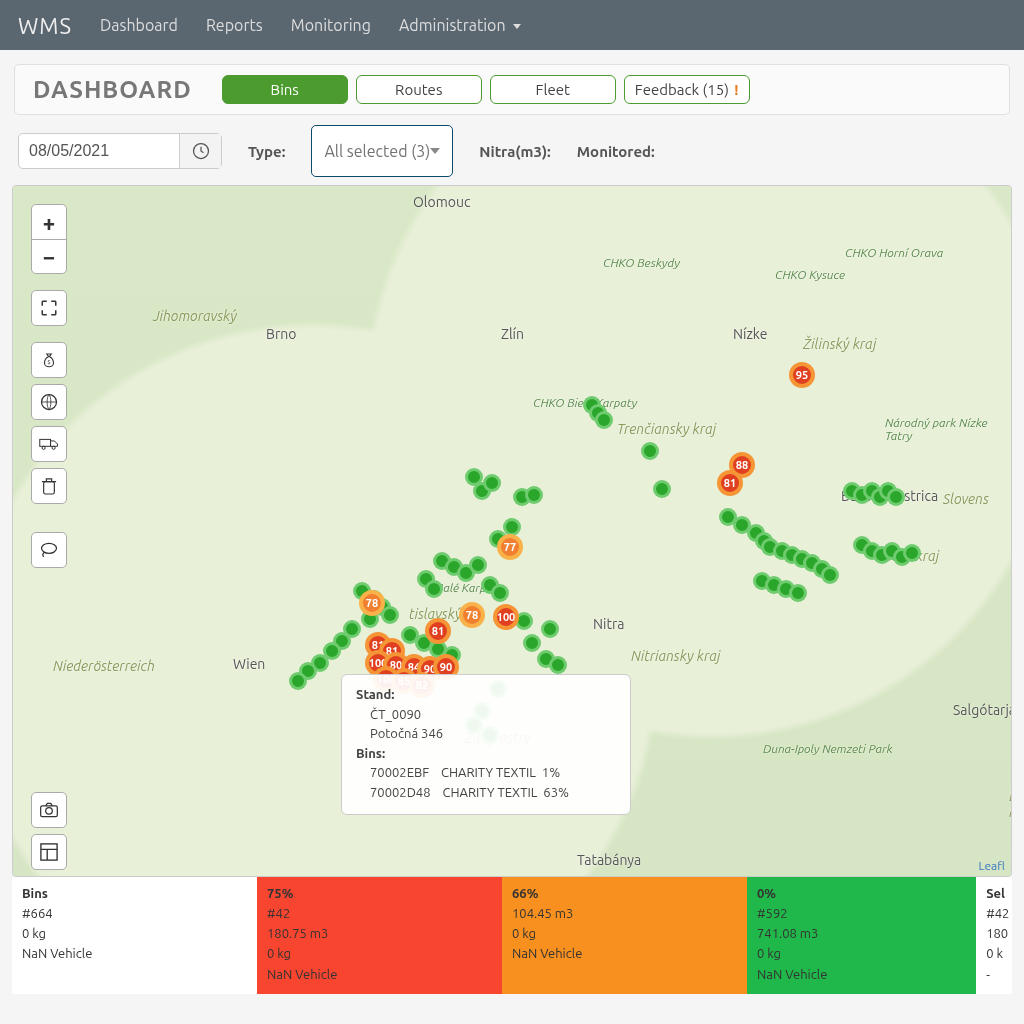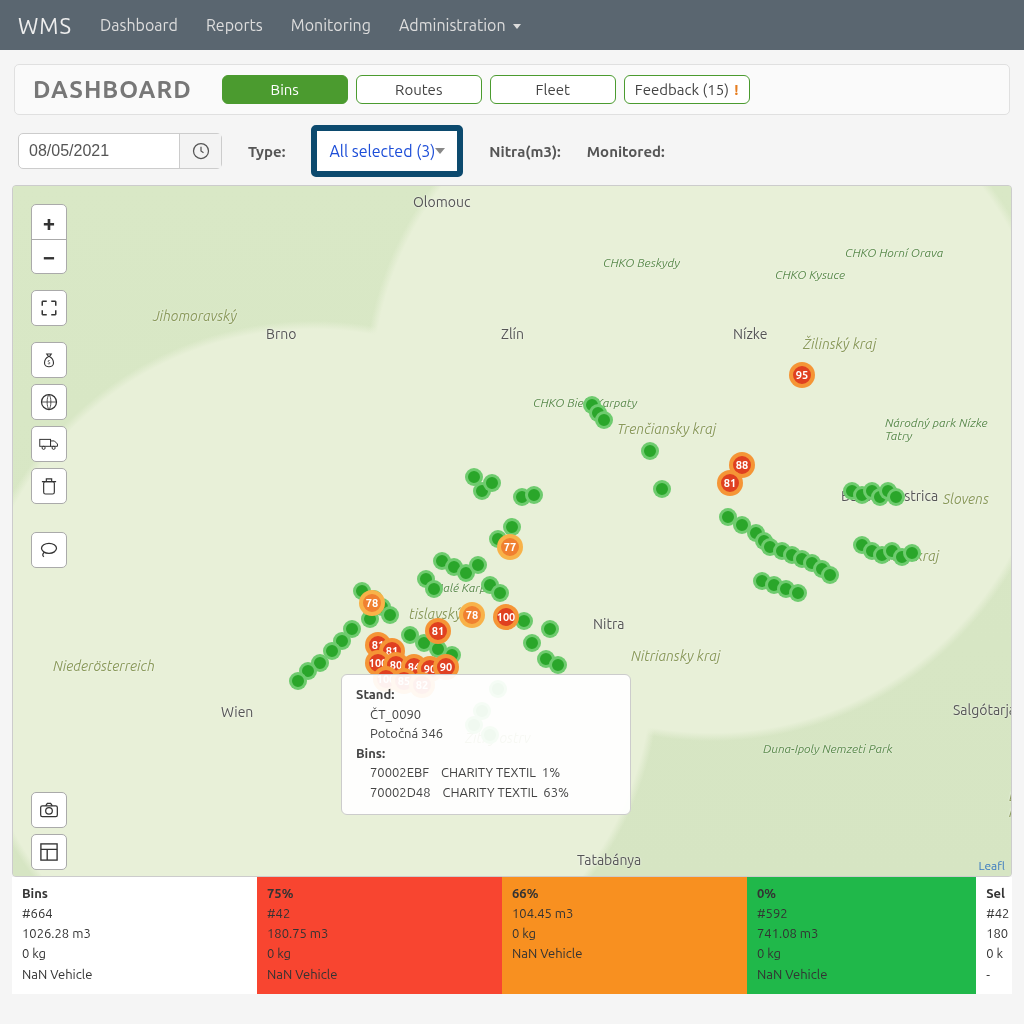--- a/index.html
+++ b/index.html
@@ -96,30 +96,30 @@
   .date-btn {
     border-left: 1px solid #ccc;
     background: #f3f3f3;
     height: 100%;
     width: 42px;
     display: flex; align-items: center; justify-content: center;
     cursor: pointer;
   }
   .flabel { font-weight: 700; color: #555; font-size: 15px; }
   .select {
-    border: 6px solid #0c4a6e;
+    border: 1px solid #0c4a6e;
     border-radius: 5px;
     background: #fff;
     padding: 7px 12px;
     min-width: 130px;
     display: flex;
     align-items: center;
     justify-content: space-between;
     cursor: pointer;
-    color: #1d4ed8;
+    color: #737373;
     height: 52px;
   }
   .chev {
     width: 0; height: 0;
     border-left: 5px solid transparent;
     border-right: 5px solid transparent;
     border-top: 6px solid #888;
   }
   .chev-big::before {
     content: "";
@@ -394,21 +394,21 @@
     <div class="map-label region" style="left: 604px; top: 235px;">Trenčiansky kraj</div>
     <div class="map-label park" style="left: 872px; top: 230px;">Národný park Nízke Tatry</div>
     <div class="map-label city" style="left: 828px; top: 302px;">Banská Bystrica</div>
     <div class="map-label region" style="left: 930px; top: 305px;">Slovens</div>
     <div class="map-label region" style="left: 870px; top: 362px;">rický kraj</div>
     <div class="map-label park" style="left: 420px; top: 395px;">Malé Karpaty</div>
     <div class="map-label region" style="left: 396px; top: 420px;">tislavský</div>
     <div class="map-label city" style="left: 580px; top: 430px;">Nitra</div>
     <div class="map-label region" style="left: 618px; top: 462px;">Nitriansky kraj</div>
     <div class="map-label region" style="left: 40px; top: 472px;">Niederösterreich</div>
-    <div class="map-label city" style="left: 208px; top: 470px; margin-top: 48px;">Wien</div>
+    <div class="map-label city" style="left: 220px; top: 470px;">Wien</div>
     <div class="map-label region" style="left: 452px; top: 544px;">Žitný ostrv</div>
     <div class="map-label park" style="left: 750px; top: 556px;">Duna-Ipoly Nemzeti Park</div>
     <div class="map-label city" style="left: 940px; top: 516px;">Salgótarján</div>
     <div class="map-label region" style="left: 996px; top: 554px; margin-top: 48px;">Észak-Ma</div>
     <div class="map-label city" style="left: 564px; top: 666px;">Tatabánya</div>
     <div class="pin green" style="left: 570px; top: 210px;"></div>
     <div class="pin green" style="left: 576px; top: 218px;"></div>
     <div class="pin green" style="left: 582px; top: 225px;"></div>
     <div class="pin green" style="left: 628px; top: 256px;"></div>
     <div class="pin green" style="left: 640px; top: 294px;"></div>
@@ -496,21 +496,20 @@
     <div class="pin red" style="left: 420px; top: 468px;">90</div>
     <div class="pin red" style="left: 360px; top: 480px;">100</div>
     <div class="pin red" style="left: 378px; top: 482px;">85</div>
     <div class="pin red" style="left: 396px; top: 486px;">82</div>
   </div>
 
 <div class="stats-row">
   <div class="stat-block sb-bins">
     <div class="ttl">Bins</div>
     <div>#664</div>
-    <div>1026.28 m3</div>
     <div>0 kg</div>
     <div>NaN Vehicle</div>
   </div>
   <div class="stat-block sb-red">
     <div class="ttl">75%</div>
     <div>#42</div>
     <div>180.75 m3</div>
     <div>0 kg</div>
     <div>NaN Vehicle</div>
   </div>

